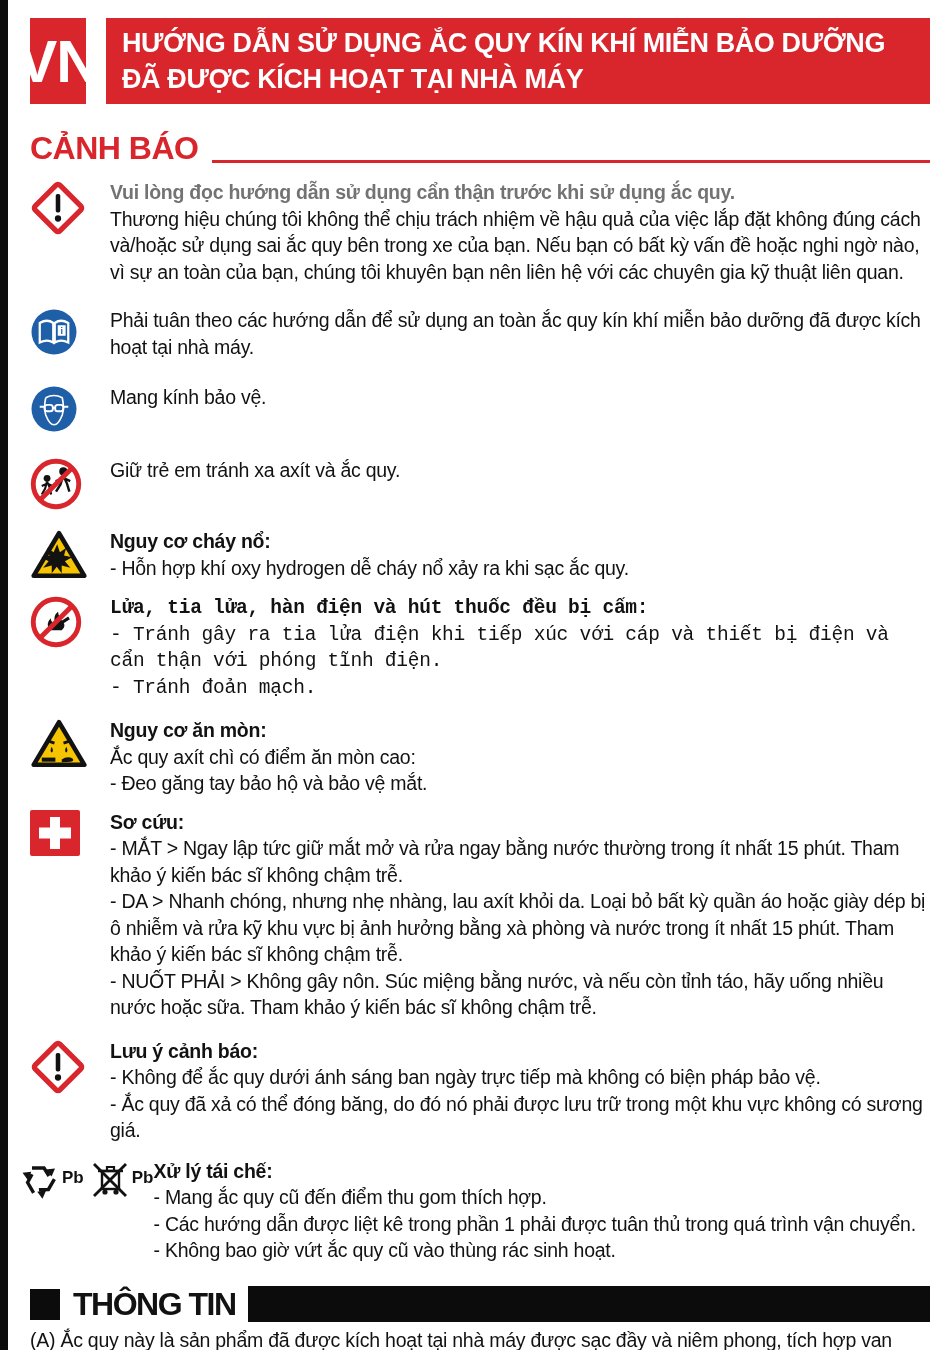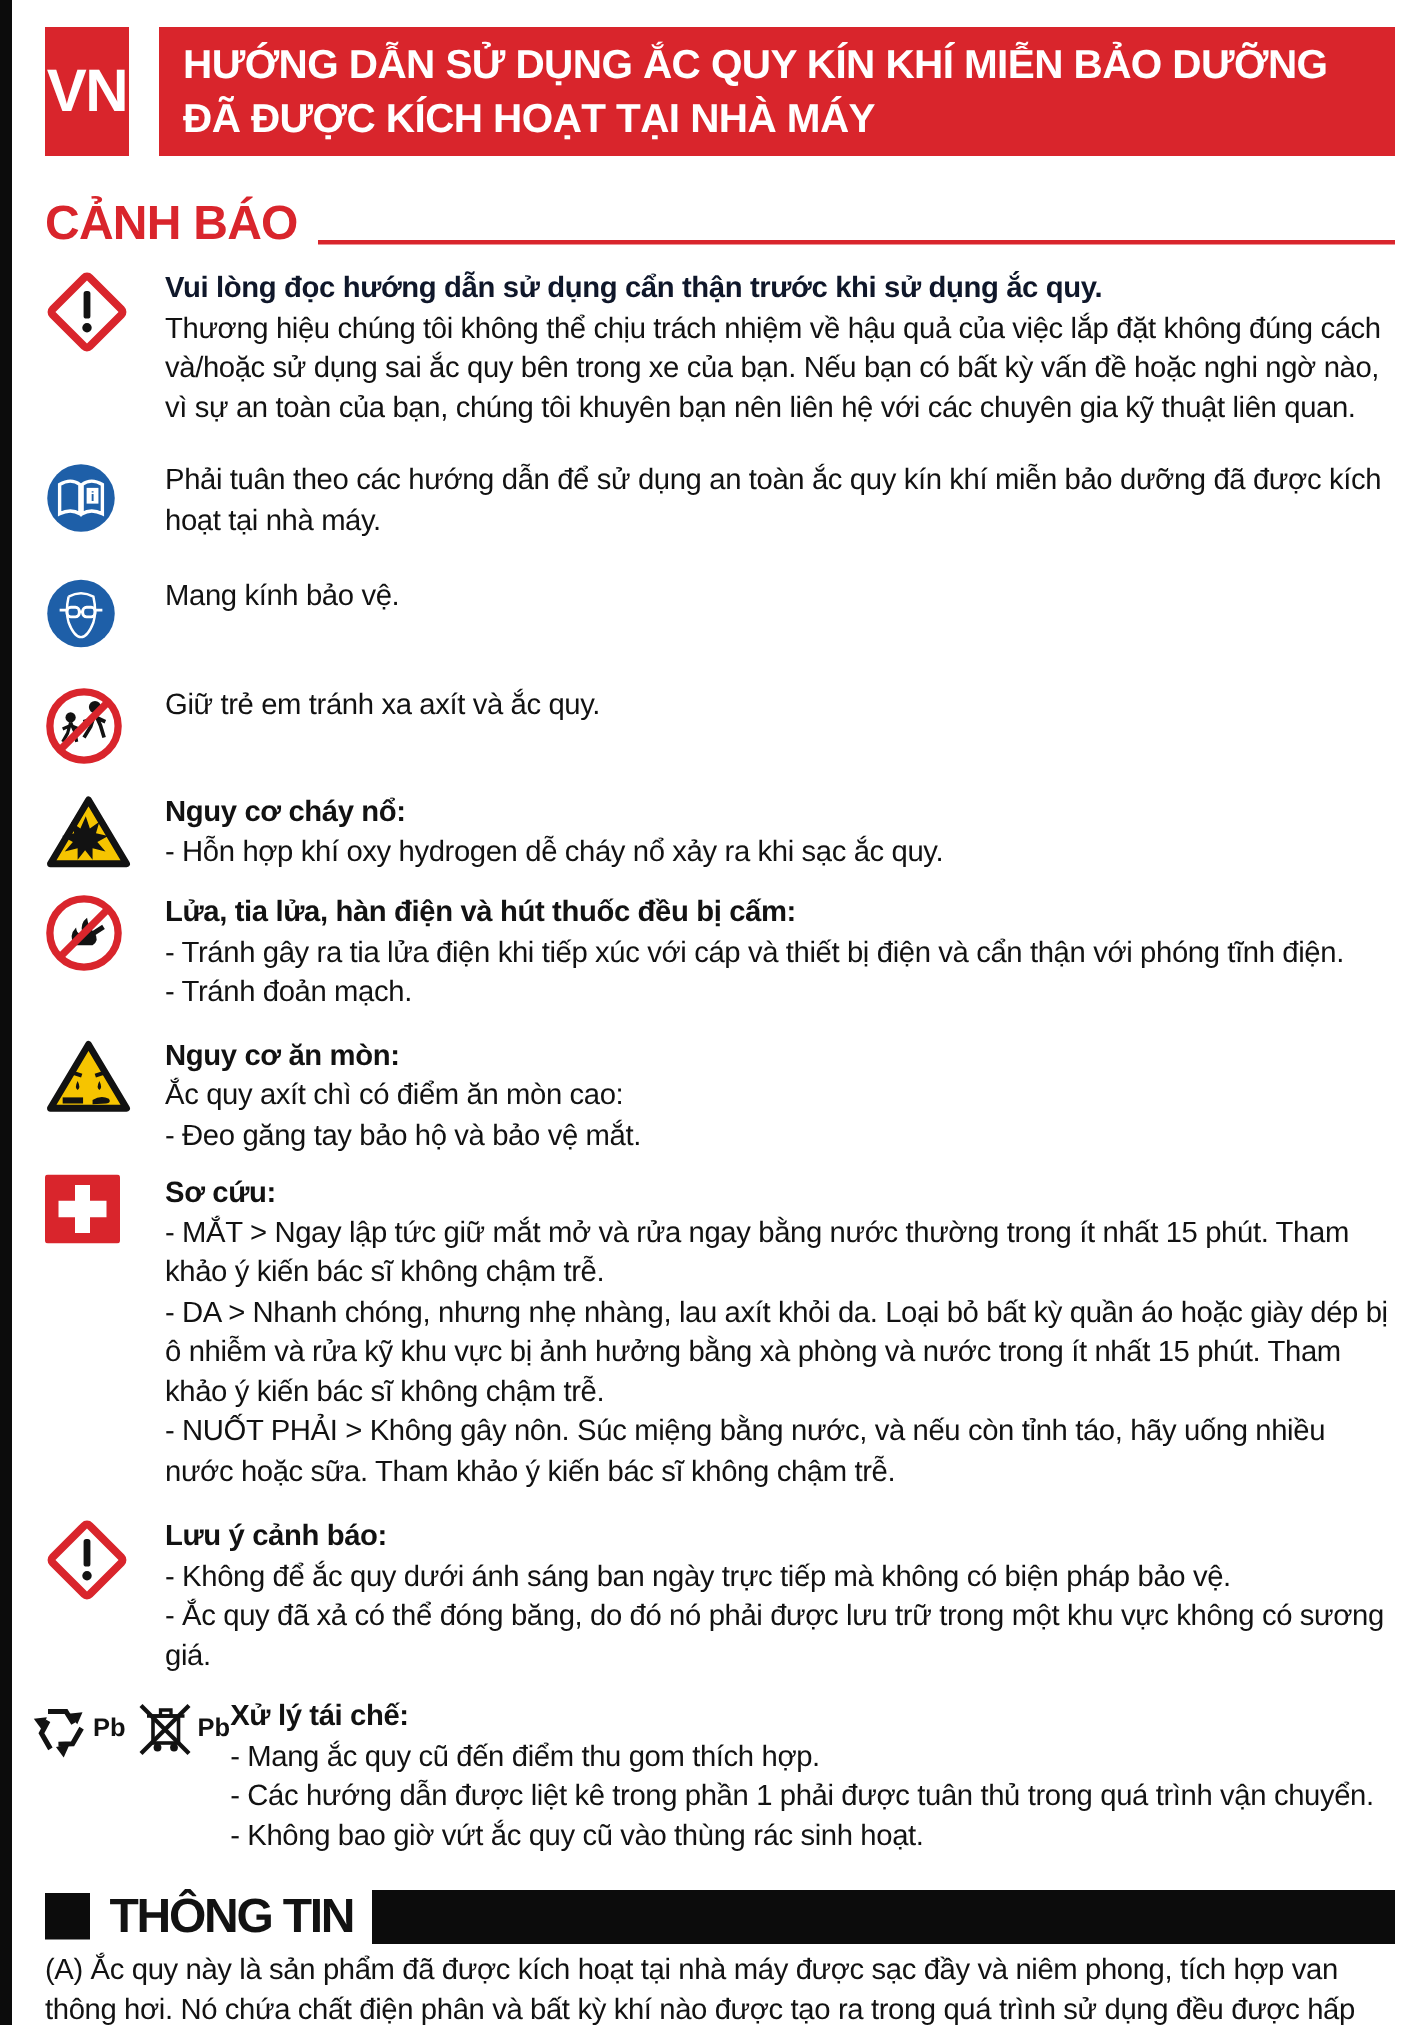--- a/index.html
+++ b/index.html
@@ -9,38 +9,38 @@
     position:relative;overflow:hidden;
   }
   .left-strip{position:absolute;left:0;top:0;width:8px;height:1350px;background:#0c0c0c;}
   .page{padding:18px 15px 12px 30px;}
 
   
   .header{display:flex;gap:20px;align-items:stretch;}
   .vn-badge{
     width:56px;min-height:86px;background:#d9252c;color:#fff;
     display:flex;align-items:center;justify-content:center;
-    font-weight:bold;font-size:40px;letter-spacing:-1px;
+    font-weight:bold;font-size:60px;letter-spacing:-1px;
   }
   .title-bar{
     flex:1;background:#d9252c;color:#fff;font-weight:bold;
     font-size:27px;line-height:36px;letter-spacing:-0.4px;
     padding:7px 16px;display:flex;flex-direction:column;justify-content:center;
   }
 
   
   .warn-head{display:flex;align-items:flex-end;gap:14px;margin-top:26px;}
   .warn-title{color:#d9252c;font-weight:bold;font-size:32px;letter-spacing:-0.5px;}
   .warn-rule{flex:1;border-bottom:3px solid #d9252c;margin-bottom:4px;}
 
   
   .w-item{display:flex;margin-top:17px;}
   .ic-col{flex:0 0 80px;display:flex;align-items:flex-start;padding-top:1px;}
   .w-text{flex:1;font-size:19.5px;line-height:26.5px;letter-spacing:-0.25px;}
-  .lead{color:#0f172a;font-weight:bold;}
+  .lead{color:#737373;font-weight:bold;}
   .hd{font-weight:bold;}
   .recycle-pair{display:flex;gap:4px;margin-left:-12px;}
   .pb-col{display:flex;flex-direction:row;align-items:center;line-height:1;}
   .pb-label{font-weight:bold;font-size:17px;margin-top:-4px;letter-spacing:0;}
 
   
   .sec-bar{display:flex;align-items:center;gap:13px;}
   .sec-square{width:30px;height:31px;background:#0c0c0c;}
   .sec-title{font-size:32px;font-weight:bold;letter-spacing:-1.5px;white-space:nowrap;text-align:right;}
   .sec-fill{flex:1;height:36px;background:#0c0c0c;}
@@ -133,21 +133,21 @@
         <path d="M32 4 L60 51 L4 51 Z" fill="#f6c400" stroke="#121212" stroke-width="5" stroke-linejoin="round"></path>
         <path d="M30 16 l3 9 7-5 -2.5 8.5 9 2 -8 4.5 6 7 -9.5-2.5 0 8.5 -5.5-7 -5.5 7 0-8.5 -9.5 2.5 6-7 -8-4.5 9-2 -2.5-8.5 7 5 z" fill="#121212"></path>
       </svg>
     </div>
     <div class="w-text">
       <div class="hd">Nguy cơ cháy nổ:</div>
       <div>- Hỗn hợp khí oxy hydrogen dễ cháy nổ xảy ra khi sạc ắc quy.</div>
     </div>
   </div>
 
-  <div class="w-item" style="margin-top:14px;">
+  <div class="w-item" style="margin-top:14px;font-family:Liberation Mono, monospace;">
     <div class="ic-col">
       <svg width="52" height="52" viewBox="0 0 64 64">
         <circle cx="32" cy="32" r="28" fill="#fff" stroke="#d9252c" stroke-width="6"></circle>
         <path d="M24 42 q-5-8 1.5-14.5 q0.5 6 5 4.5 q-2-8 4-12.5 q1 8 6 12 q4.5 6.5 -1.5 10.5 z" fill="#121212"></path>
         <path d="M34 36 l14 -9" stroke="#121212" stroke-width="4"></path>
         <line x1="12" y1="52" x2="52" y2="12" stroke="#d9252c" stroke-width="6"></line>
       </svg>
     </div>
     <div class="w-text">
       <div class="hd">Lửa, tia lửa, hàn điện và hút thuốc đều bị cấm:</div>

